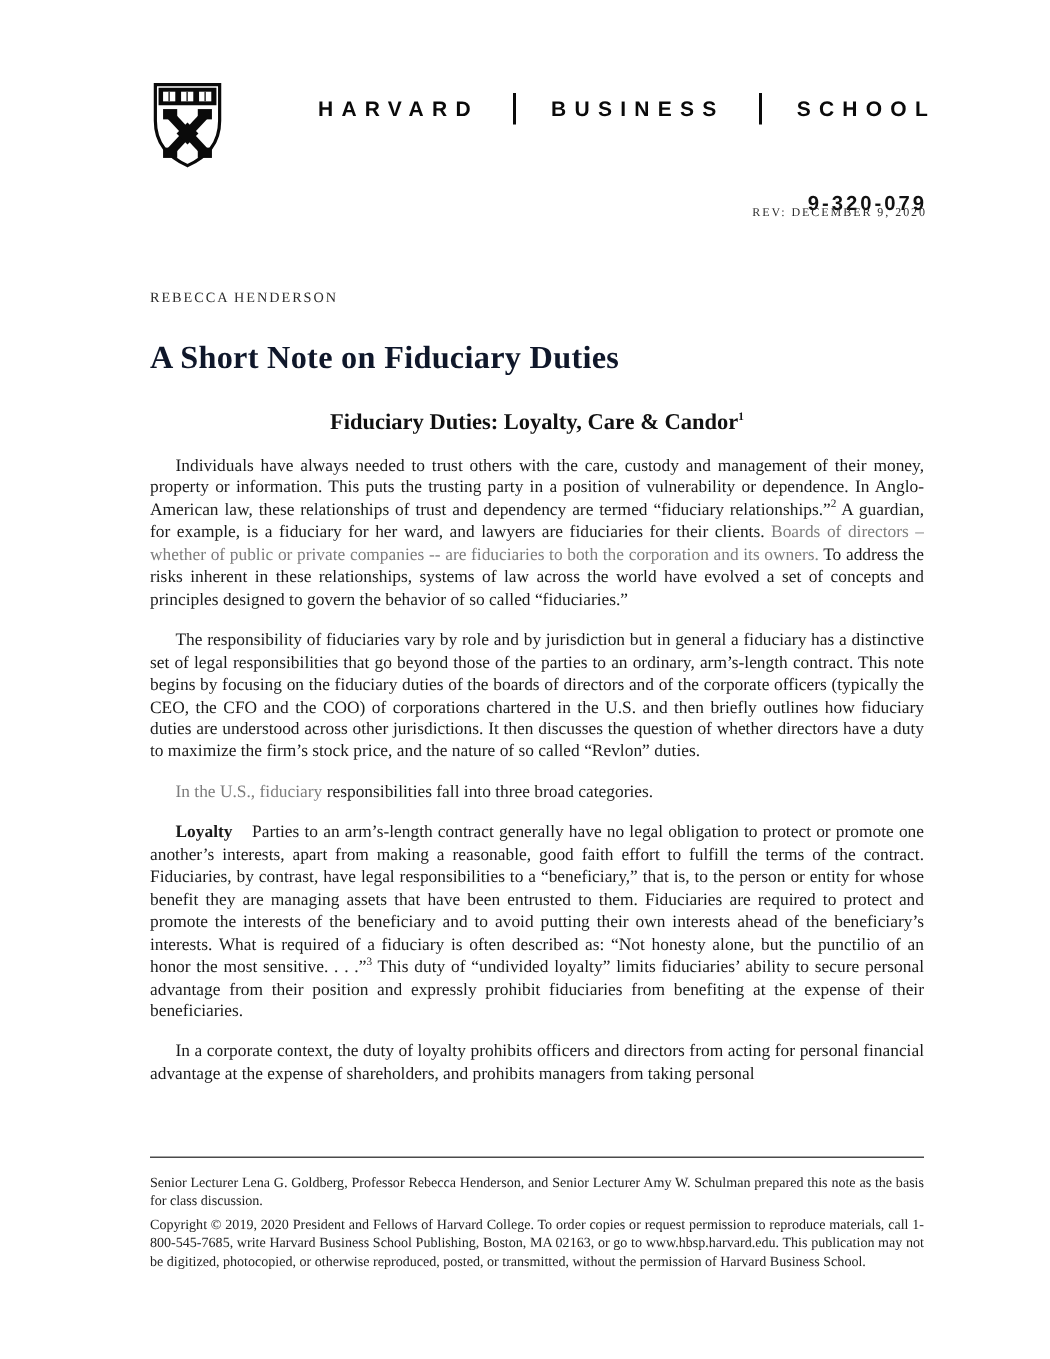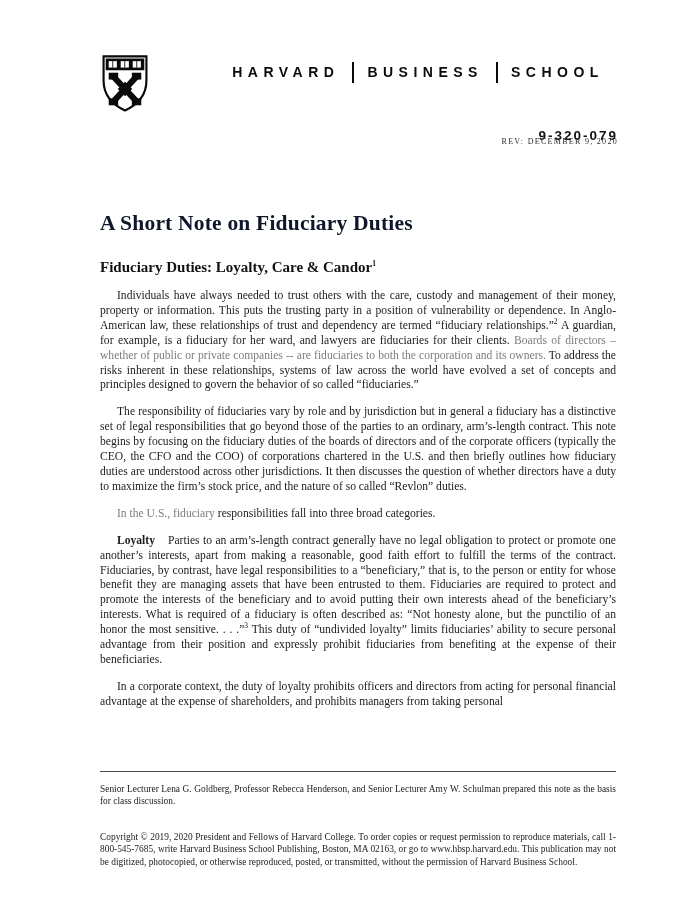--- a/index.html
+++ b/index.html
@@ -10,21 +10,21 @@
     background:#ffffff;
     font-family:"Liberation Serif", serif;
     color:#1b1b1b;
     overflow:hidden;
     margin:0 auto;
   }
   
   .logo { position:absolute; left:99px; top:53px; width:52px; height:60px; }
   .brand {
     position:absolute; top:60px; left:212px; width:412px; height:24px;
-    display:flex; align-items:center; justify-content:center; gap:13px;
+    display:flex; align-items:center; justify-content:space-between; gap:13px;
     font-family:"Liberation Sans", sans-serif;
     font-weight:bold; font-size:14px; letter-spacing:5.5px; color:#0a0a0a;
     white-space:nowrap;
   }
   .brand-bar { width:2px; height:21px; background:#0a0a0a; flex:0 0 auto; }
   .docnum {
     position:absolute; top:128px; right:82px;
     font-family:"Liberation Sans", sans-serif; font-weight:bold;
     font-size:13.5px; letter-spacing:2px; color:#111;
   }
@@ -36,38 +36,38 @@
   .bodycol { position:absolute; left:100px; top:192px; width:516px; }
   .authors div {
     font-size:9.5px; letter-spacing:1.3px; line-height:14.5px; color:#2b2b2b;
   }
   .title {
     margin-top:19px;
     font-size:21.5px; font-weight:bold; color:#0f172a; letter-spacing:0.2px;
   }
   .heading {
     margin-top:23px;
-    font-size:15px; font-weight:bold; color:#111;
+    font-size:15px; font-weight:bold; color:#111;text-align:center;
   }
   .para {
     margin-top:12px;
     font-size:11.6px; line-height:14.9px;
     text-align:justify; text-indent:17px; color:#1b1b1b;
   }
   .para.first { margin-top:13px; }
   .gray { color:#7d7d7d; }
   .fnref { font-size:7.5px; vertical-align:super; line-height:0; }
   .runin { font-weight:bold; margin-right:13px; }
   
   .footer { position:absolute; left:100px; top:771px; width:516px; }
   .footer-rule { border:none; border-top:1px solid #4a4a4a; height:0; margin-bottom:11px; }
   .footnote, .copyright {
     font-size:9.4px; line-height:12.4px; text-align:justify; color:#222;
   }
-  .copyright { margin-top:23px; }
+  .copyright { margin-top:3px; }
 </style>
 </head>
 <body>
 
 <div class="page">
 
   <div class="logo">
     <svg width="52" height="60" viewBox="0 0 60 70" xmlns="http://www.w3.org/2000/svg">
       <path d="M5 4 H55 V32 C55 50 45 60 30 67 C15 60 5 50 5 32 Z" fill="#ffffff" stroke="#0a0a0a" stroke-width="2.5"></path>
       <path d="M7.5 6.5 H52.5 V20 H7.5 Z" fill="#0a0a0a"></path>
@@ -102,20 +102,21 @@
     <span class="brand-bar"></span>
     <span>SCHOOL</span>
   </div>
 
   <div class="docnum">9-320-079</div>
   <div class="revline">REV: DECEMBER 9, 2020</div>
 
   <div class="bodycol">
 
     <div class="authors">
+      <div>REBECCA HENDERSON</div>
     </div>
 
     <h1 class="title">A Short Note on Fiduciary Duties</h1>
 
     <h2 class="heading"><span>Fiduciary Duties: Loyalty, Care &amp; Candor</span><sup class="fnref">1</sup></h2>
 
     <p class="para first"><span>Individuals have always needed to trust others with the care, custody and management of their money, property or information. This puts the trusting party in a position of vulnerability or dependence. In Anglo-American law, these relationships of trust and dependency are termed “fiduciary relationships.”</span><sup class="fnref">2</sup><span> A guardian, for example, is a fiduciary for her ward, and lawyers are fiduciaries for their clients. </span><span class="gray">Boards of directors – whether of public or private companies -- are fiduciaries to both the corporation and its owners. </span><span>To address the risks inherent in these relationships, systems of law across the world have evolved a set of concepts and principles designed to govern the behavior of so called “fiduciaries.”</span></p>
 
     <p class="para"><span>The responsibility of fiduciaries vary by role and by jurisdiction but in general a fiduciary has a distinctive set of legal responsibilities that go beyond those of the parties to an ordinary, arm’s-length contract. This note begins by focusing on the fiduciary duties of the boards of directors and of the corporate officers (typically the CEO, the CFO and the COO) of corporations chartered in the U.S. and then briefly outlines how fiduciary duties are understood across other jurisdictions. It then discusses the question of whether directors have a duty to maximize the firm’s stock price, and the nature of so called “Revlon” duties.</span></p>
 

